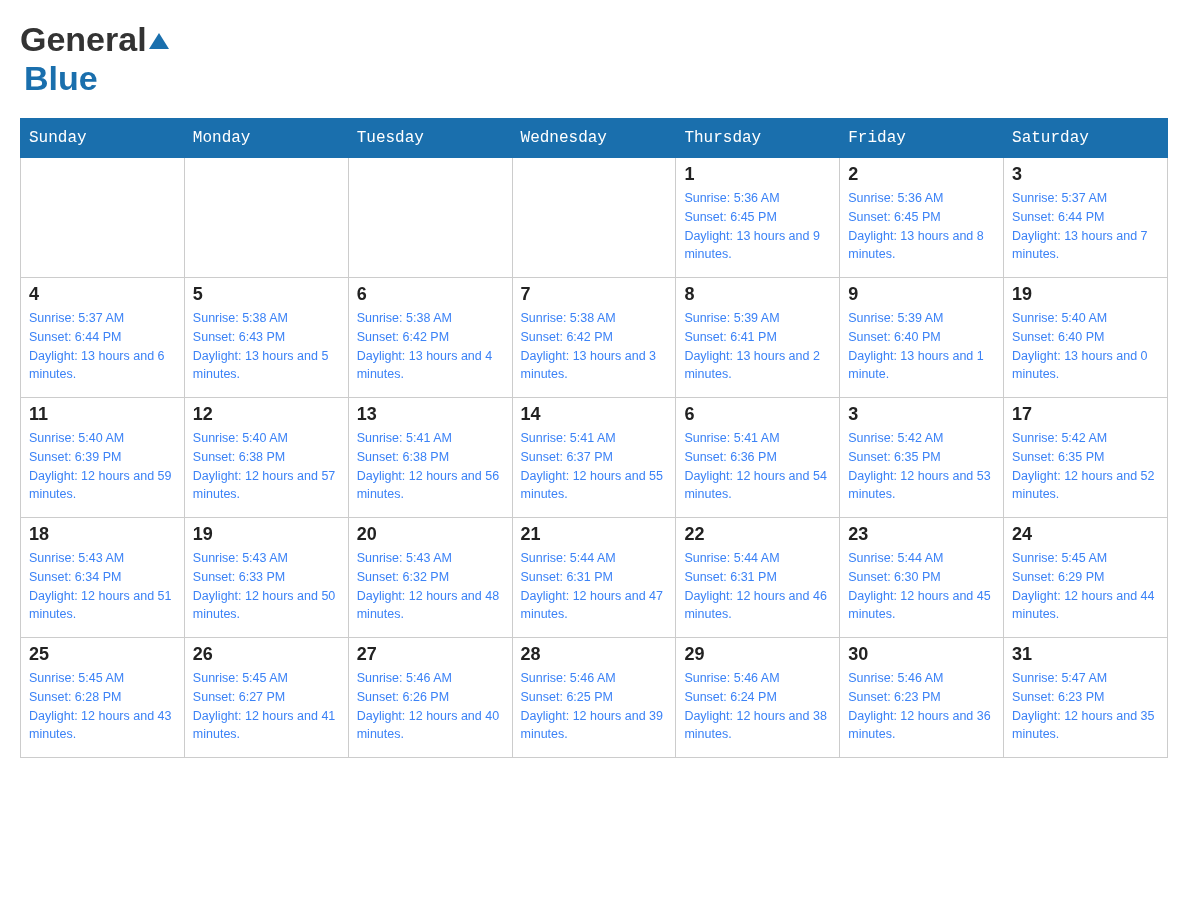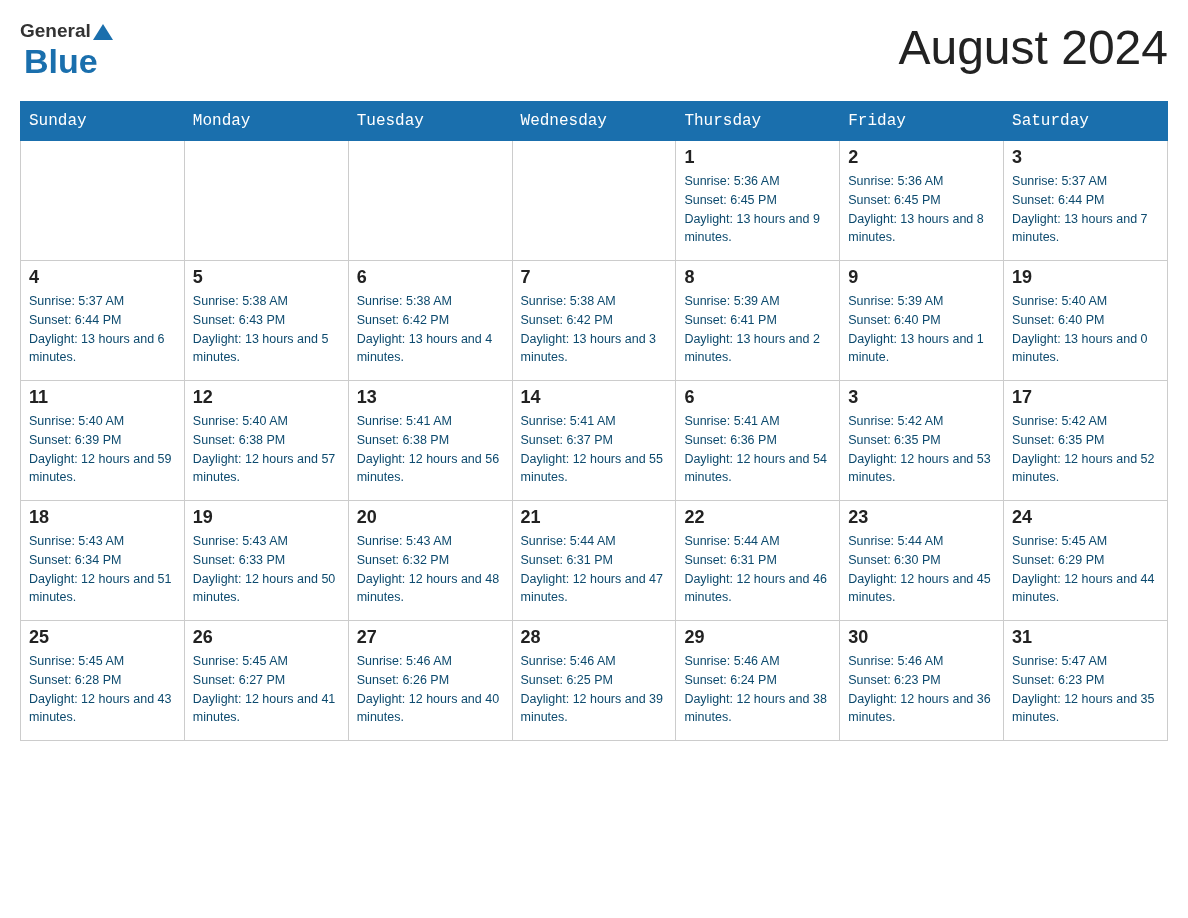--- a/index.html
+++ b/index.html
@@ -14,21 +14,21 @@
       display: flex;
       justify-content: space-between;
       align-items: flex-start;
       margin-bottom: 20px;
     }
     .logo {
       display: flex;
       align-items: center;
     }
     .logo-text-general {
-      font-size: 19px;
+      font-size: 34px;
       font-weight: bold;
       color: #333;
     }
     .logo-text-blue {
       font-size: 34px;
       font-weight: bold;
       color: #1a6fad;
     }
     .title-area {
       text-align: right;
@@ -66,21 +66,21 @@
     }
     .day-number {
       font-size: 18px;
       color: #222;
       font-weight: bold;
       display: block;
       margin-bottom: 4px;
     }
     .day-info {
       font-size: 12.5px;
-      color: #0c4a6e;
+      color: #3b82f6;
       line-height: 1.5;
     }
     .empty-cell {
       background: #fff;
     }
   </style>
 </head>
 <body>
 
 <div class="header">
@@ -89,21 +89,20 @@
       <div style="display:flex; align-items:center;">
         <span class="logo-text-general">General</span>
         <div style="display:flex; flex-direction:column; align-items:center; margin-left:2px; margin-top:2px;">
           <div style="width:0;height:0;border-left:10px solid transparent;border-right:10px solid transparent;border-bottom:16px solid #1a6fad;"></div>
         </div>
       </div>
       <span class="logo-text-blue" style="margin-left: 4px;">Blue</span>
     </div>
   </div>
   <div class="title-area">
-    <div class="month-title">August 2024</div>
   </div>
 </div>
 
 <table>
   <thead>
     <tr>
     <th>Sunday</th>
         <th>Monday</th>
         <th>Tuesday</th>
         <th>Wednesday</th>

